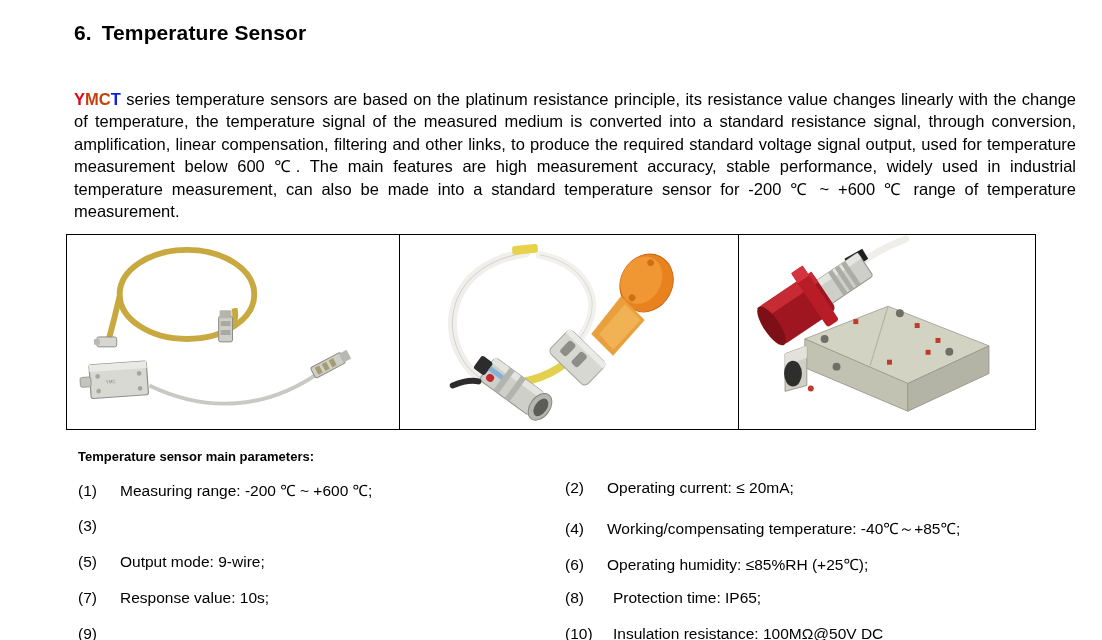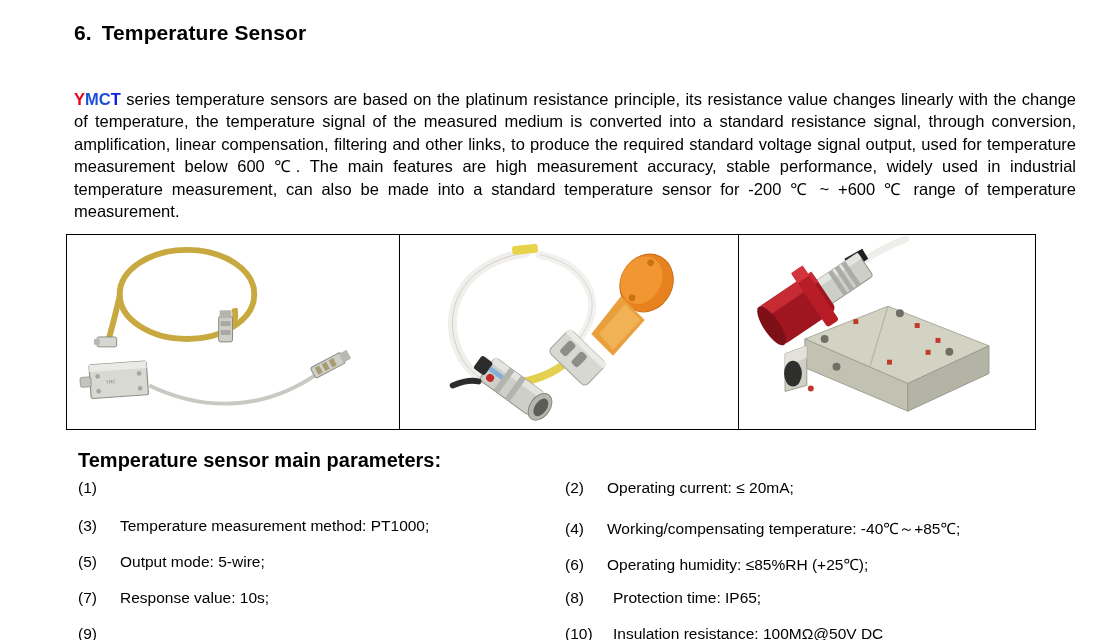--- a/index.html
+++ b/index.html
@@ -40,21 +40,21 @@
     position: absolute;
     left: 74px;
     top: 60px;
     width: 1002px;
     font-size: 16.5px;
     line-height: 22.6px;
     text-align: justify;
     text-justify: inter-word;
   }
   .intro .brand-y { color: #e8001c; font-weight: bold; }
-  .intro .brand-mc { color: #1d4ed8; font-weight: bold; }
+  .intro .brand-mc { color: #c2410c; font-weight: bold; }
   .intro .brand-t { color: #0c21e8; font-weight: bold; }
 
   
   .image-table {
     position: absolute;
     left: 66px;
     top: 223px;
     width: 970px;
     height: 196px;
     border: 1.6px solid #000;
@@ -72,21 +72,21 @@
   .img-cell.c2 { width: 339px; border-right: 1.6px solid #000; }
   .img-cell.c3 { flex: 1 1 auto; }
 
   .photo { position: absolute; left: 0; top: 0; width: 100%; height: 100%; }
 
   
   .params-title {
     position: absolute;
     left: 78px;
     top: 438px;
-    font-size: 20px;
+    font-size: 13px;
     font-weight: bold;
     white-space: nowrap;
   }
   .params {
     position: absolute;
     left: 78px;
     top: 468px;
     width: 960px;
     height: 165px;
   }
@@ -261,42 +261,42 @@
 
   </div>
 
   <div class="params-title">Temperature sensor main parameters:</div>
 
   <div class="params">
 
     <div class="param-row" style="top:0px;">
       <div class="param-col left">
         <span class="p-index">(1)</span>
+        <span class="p-text">Measuring range: -200 ℃ ~ +600 ℃;</span>
       </div>
       <div class="param-col right">
         <span class="p-index">(2)</span>
         <span class="p-text">Operating current: ≤ 20mA;</span>
       </div>
     </div>
 
     <div class="param-row" style="top:38px;">
       <div class="param-col left">
         <span class="p-index">(3)</span>
-        <span class="p-text">Temperature measurement method: PT1000;</span>
       </div>
       <div class="param-col right">
         <span class="p-index">(4)</span>
         <span class="p-text">Working/compensating temperature: -40℃～+85℃;</span>
       </div>
     </div>
 
     <div class="param-row" style="top:74px;">
       <div class="param-col left">
         <span class="p-index">(5)</span>
-        <span class="p-text">Output mode: 5-wire;</span>
+        <span class="p-text">Output mode: 9-wire;</span>
       </div>
       <div class="param-col right">
         <span class="p-index">(6)</span>
         <span class="p-text">Operating humidity: ≤85%RH (+25℃);</span>
       </div>
     </div>
 
     <div class="param-row" style="top:110px;">
       <div class="param-col left">
         <span class="p-index">(7)</span>

